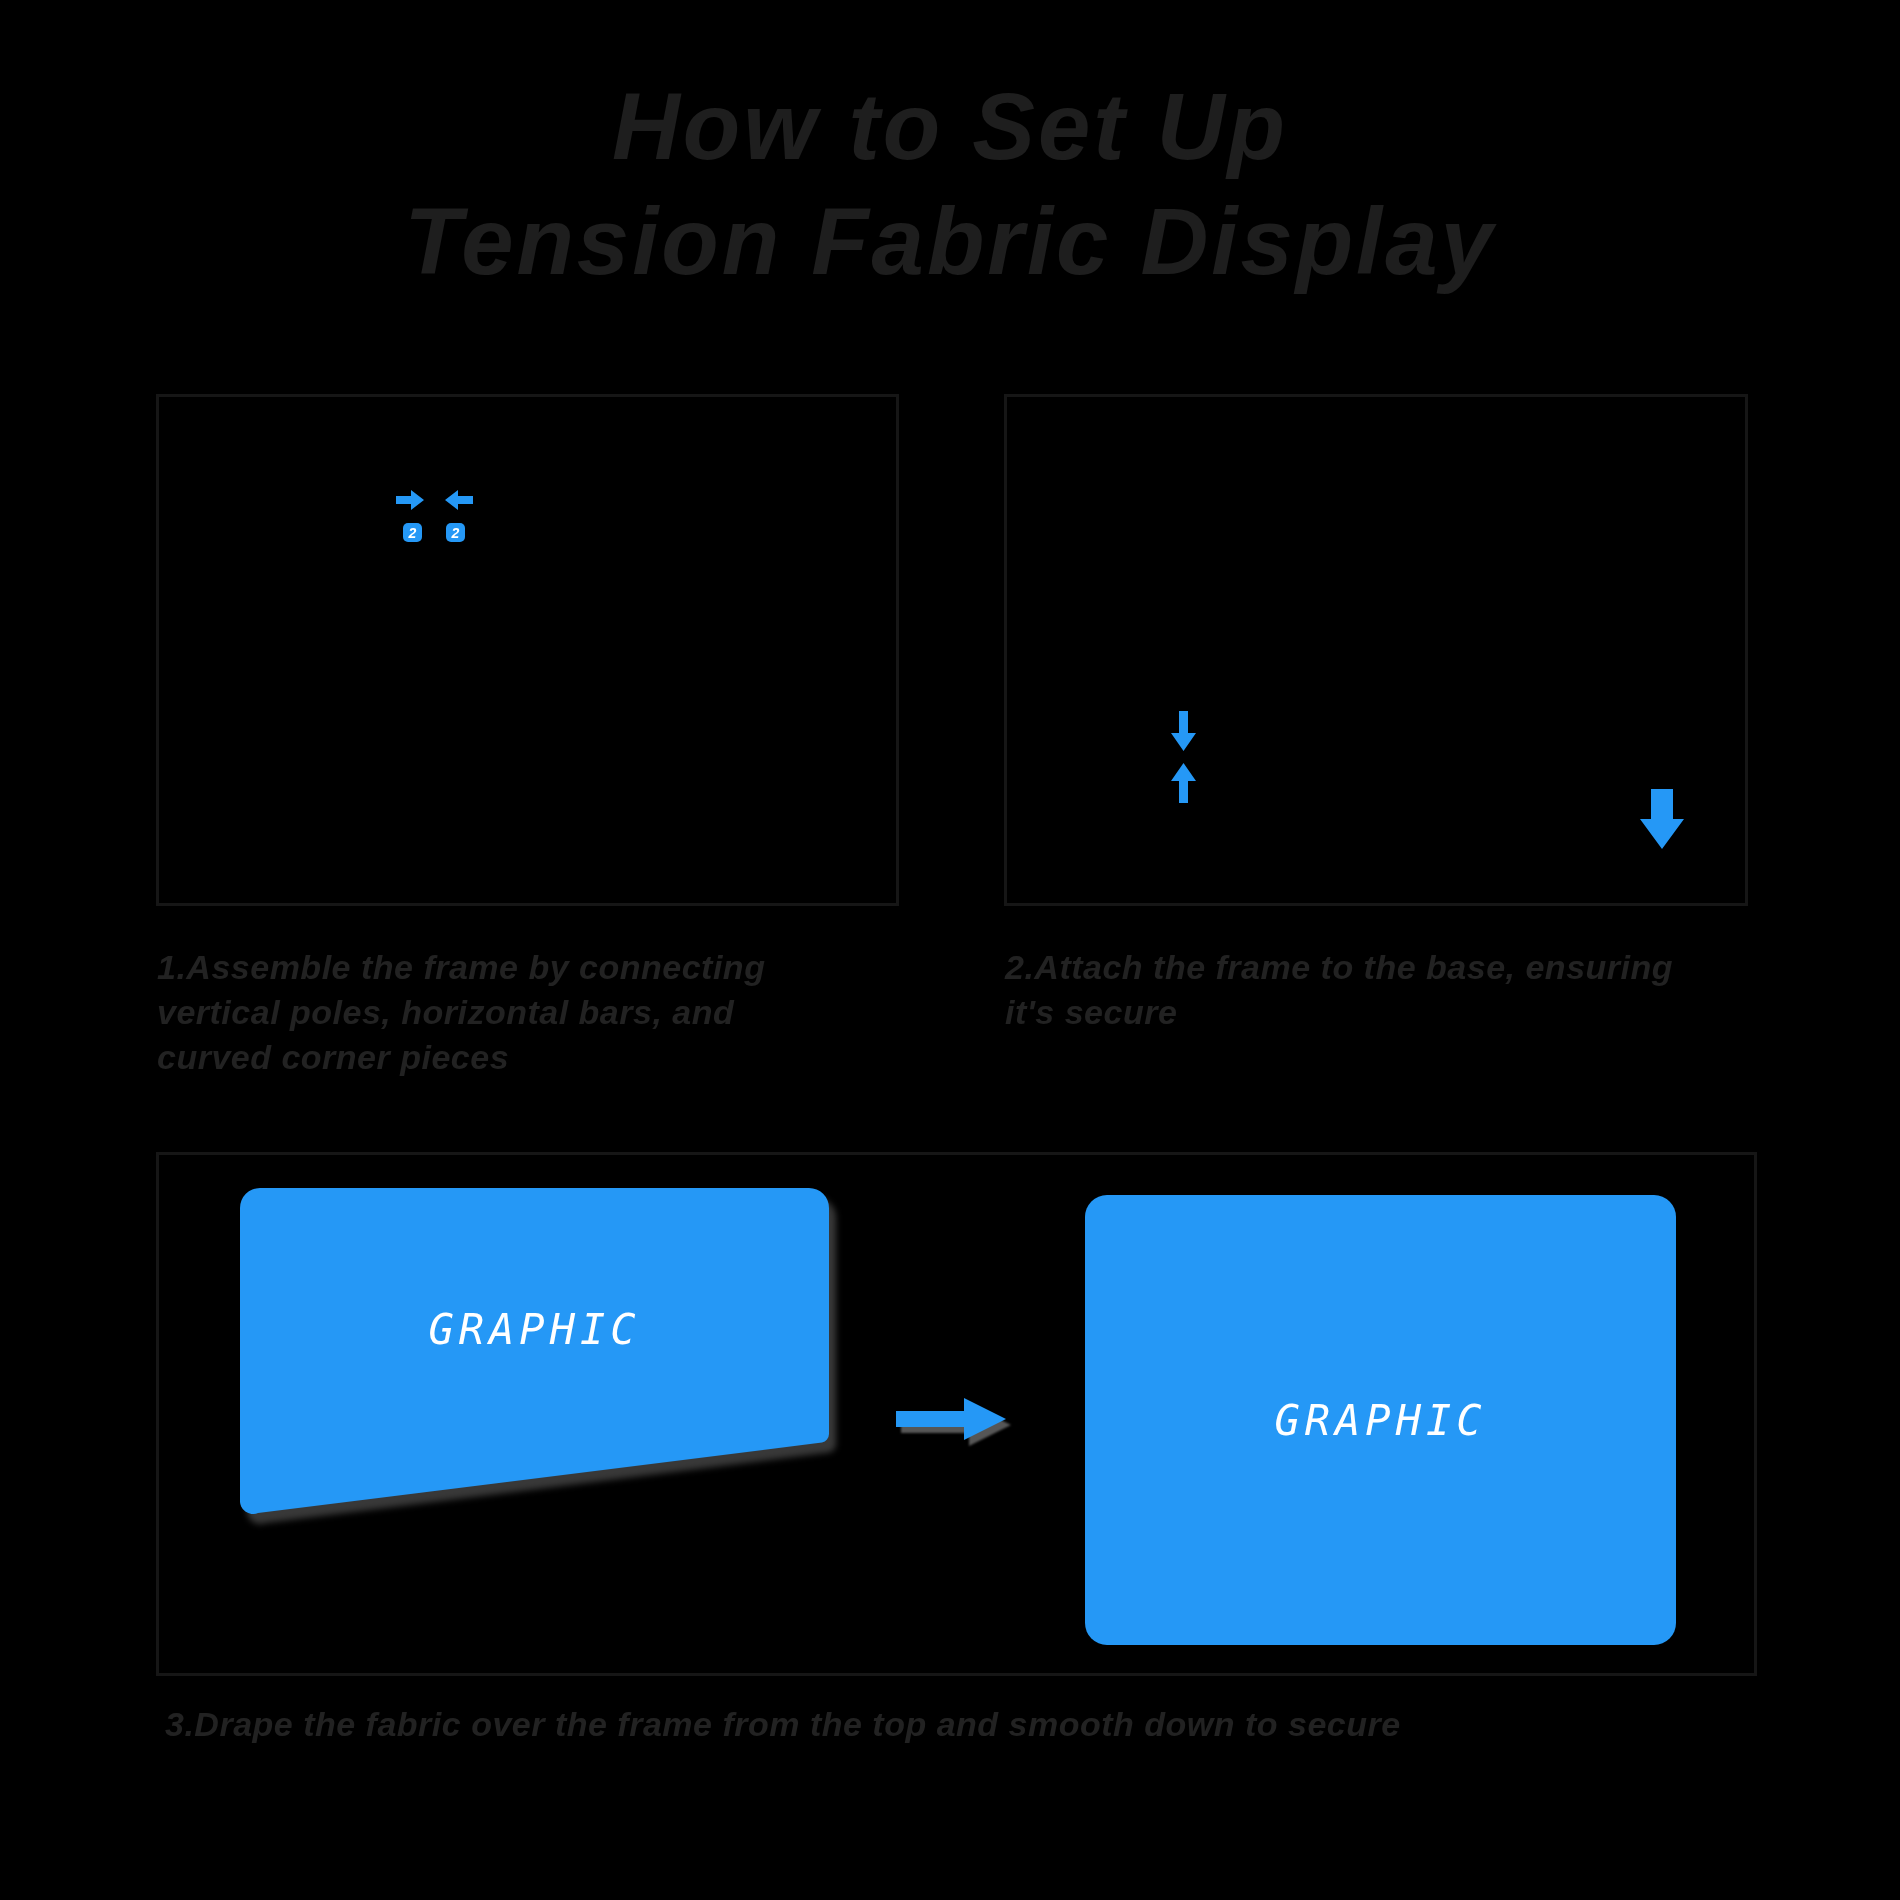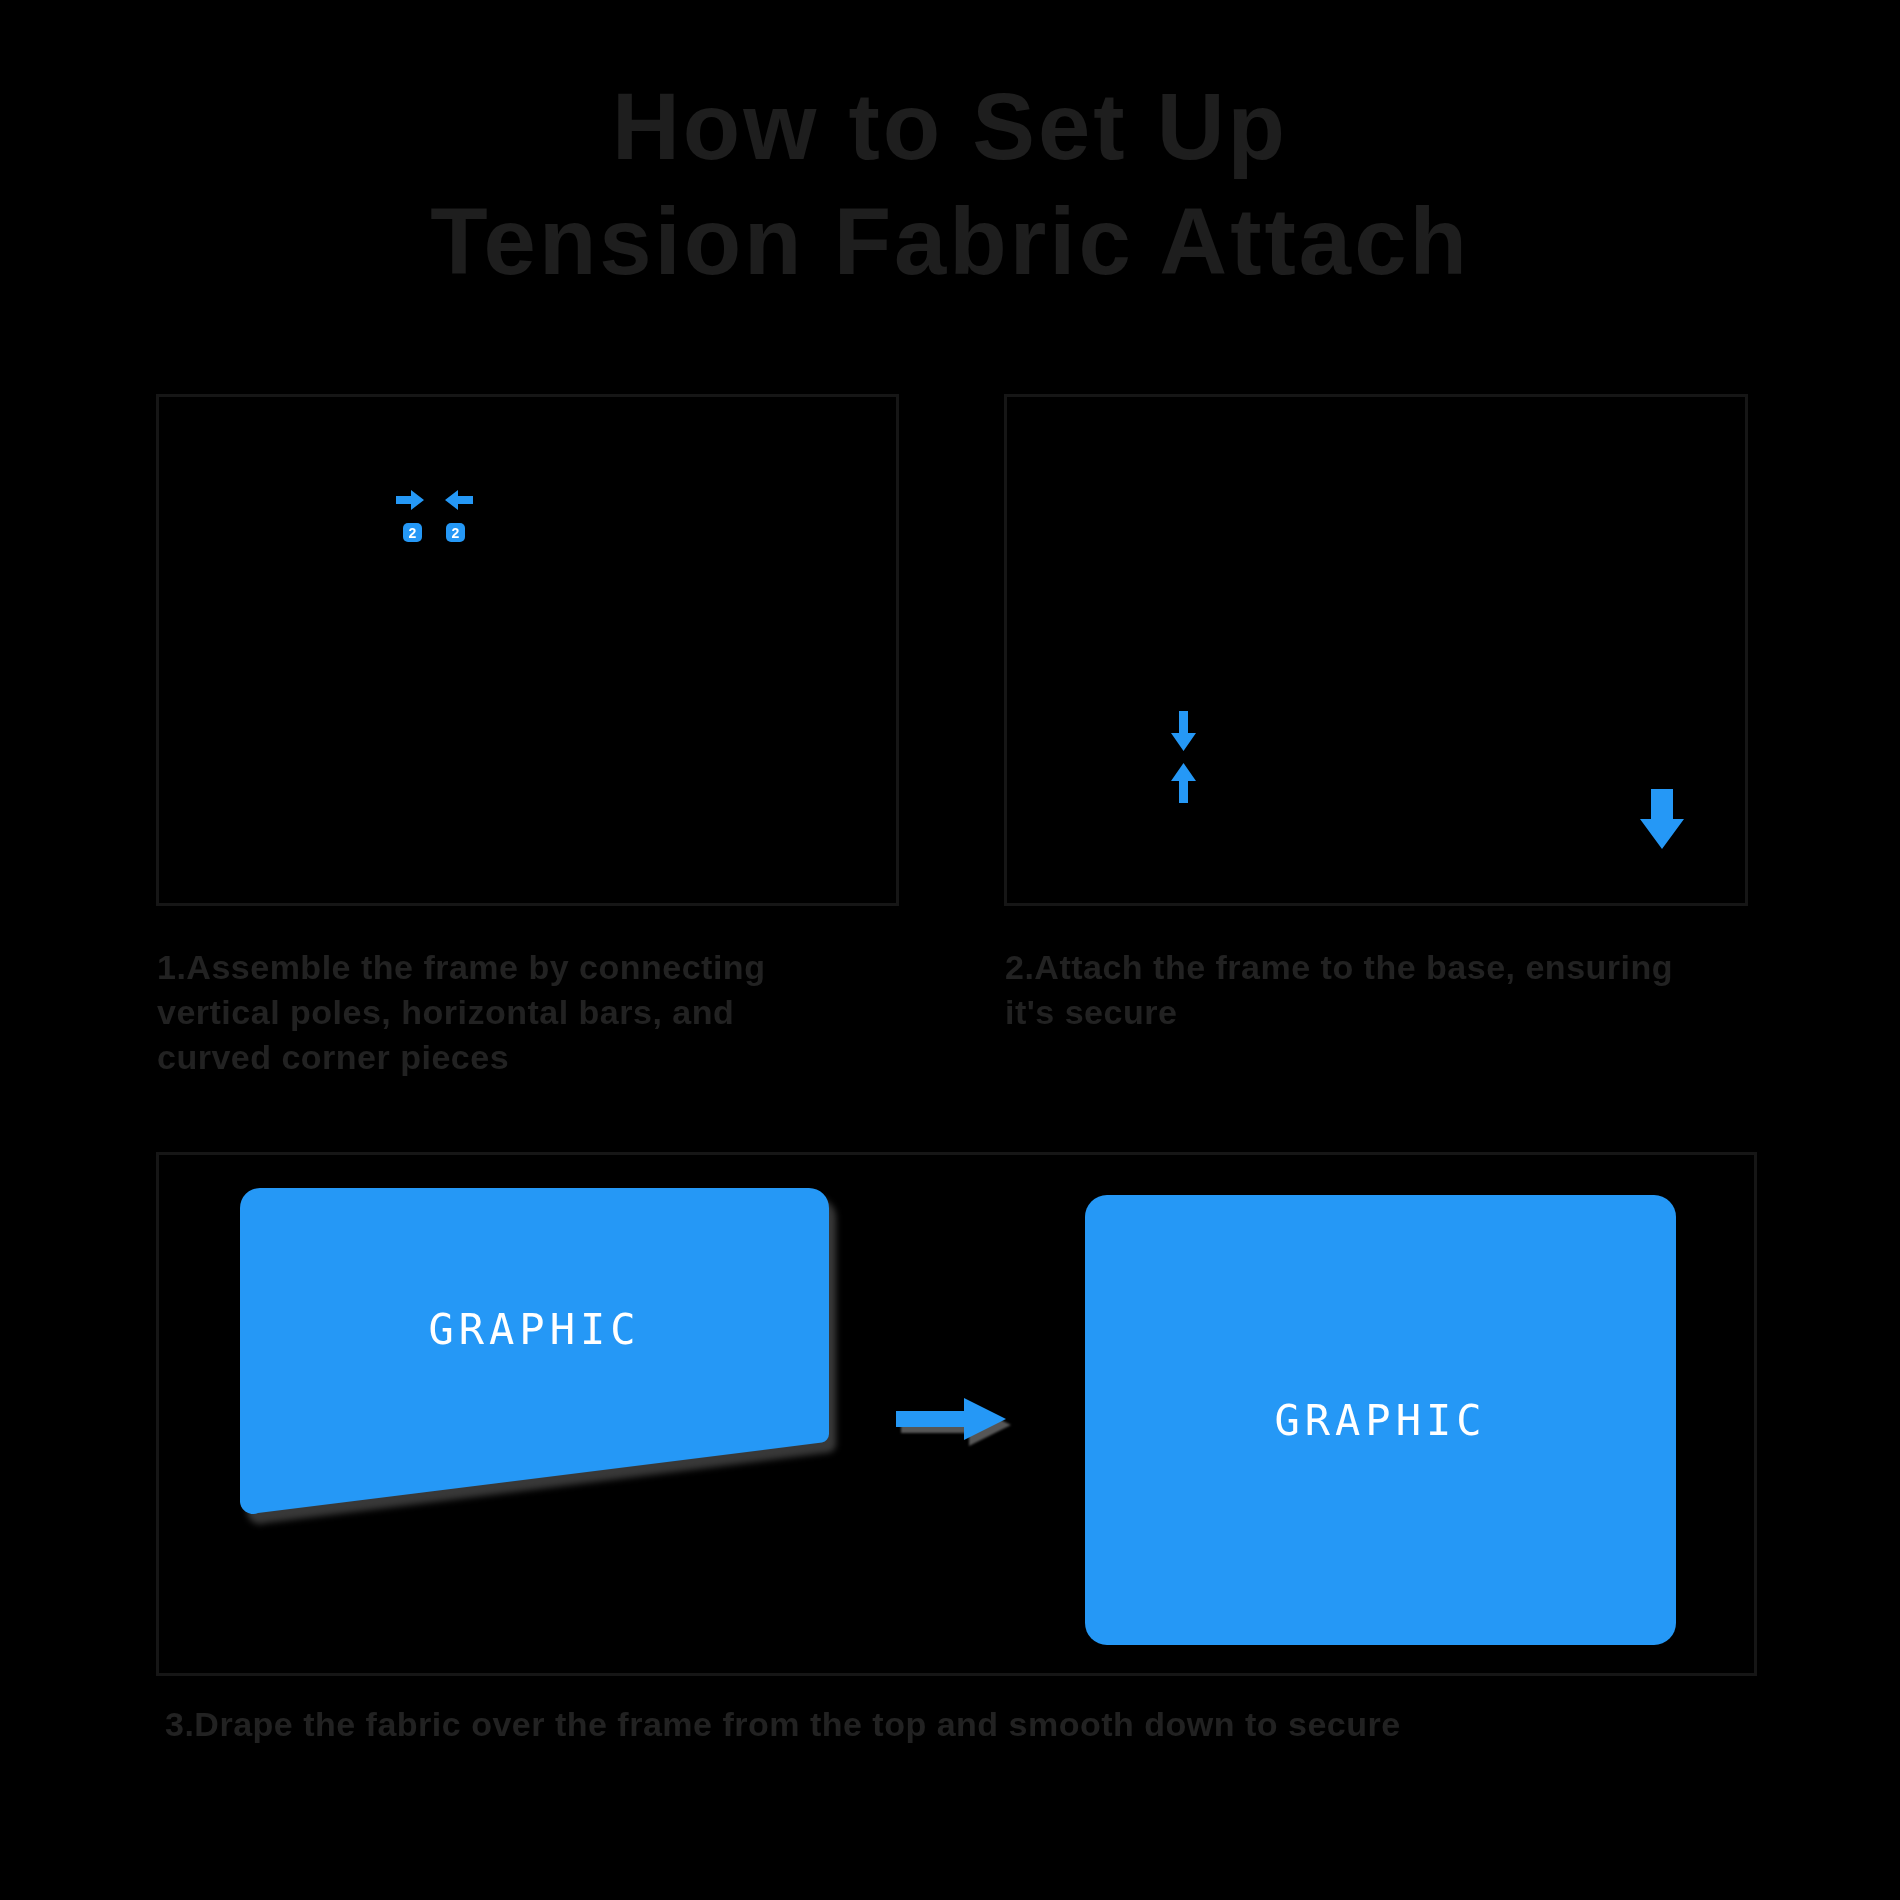--- a/index.html
+++ b/index.html
@@ -1,21 +1,21 @@
 <!DOCTYPE html>
 <html style="--background: #000000; --accent-blue: #2598f6; --title-text: #1e1e1e; --caption-text: #222222; --panel-border: #161616; --graphic-text: #ffffff;"><head>
 <meta charset="utf-8">
 <style>
   html,body{margin:0;padding:0;}
   body{
     width:1900px;height:1900px;position:relative;overflow:hidden;
     background:var(--background,#000);
     font-family:"Liberation Sans",sans-serif;
   }
-  .abs{position:absolute;}
+  .abs{position:absolute;font-style:italic;}
 
   
   .title{
     left:0;top:70px;width:1900px;text-align:center;
     color:var(--title-text,#1e1e1e);
     font-weight:bold;font-size:94px;line-height:1.22;letter-spacing:3px;
   }
 
   
   .panel{
@@ -58,21 +58,21 @@
     background:var(--accent-blue,#2598f6);border-radius:22px;
     display:flex;align-items:center;justify-content:center;
   }
   .flow-arrow{filter:drop-shadow(5px 6px 1px #565656);}
 </style>
 </head>
 <body style="--background: #000000; --accent-blue: #2598f6; --title-text: #1e1e1e; --caption-text: #222222; --panel-border: #161616; --graphic-text: #ffffff;">
 
 <div class="abs title">
   <div>How to Set Up</div>
-  <div>Tension Fabric Attach</div>
+  <div>Tension Fabric Display</div>
 </div>
 
 <div class="abs panel panel1">
 
   <span class="abs blue-icon" style="left:237px;top:93px;">
     <svg width="28" height="20" viewBox="0 0 28 20">
         <polygon fill="currentColor" points="0,6 15,6 15,0 28,10 15,20 15,14 0,14"></polygon>
       </svg>
   </span>
   <span class="abs blue-icon" style="left:286px;top:93px;">

